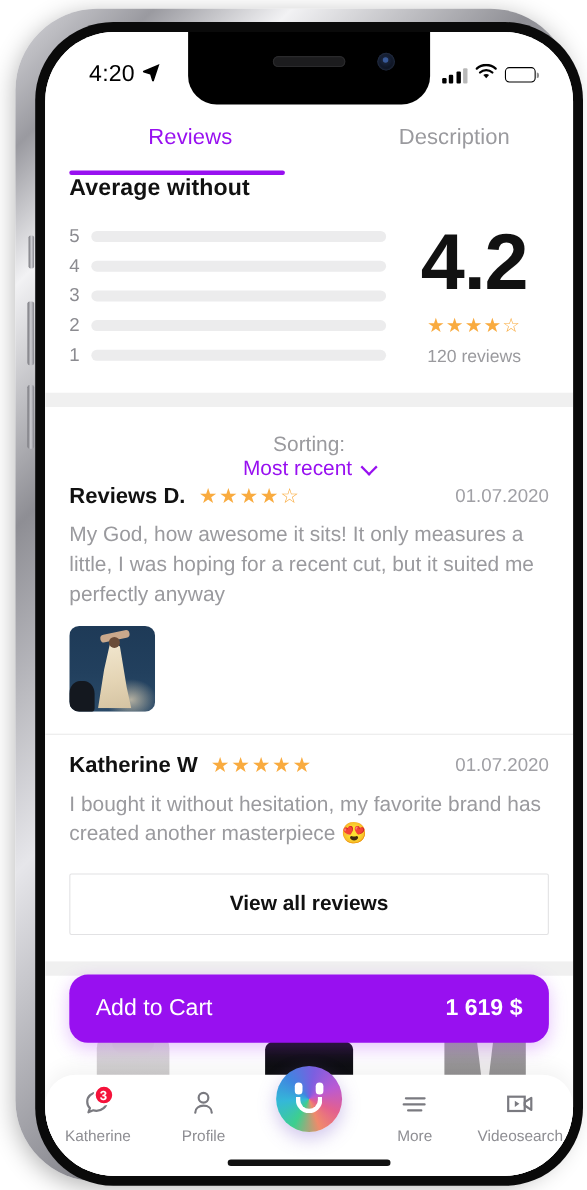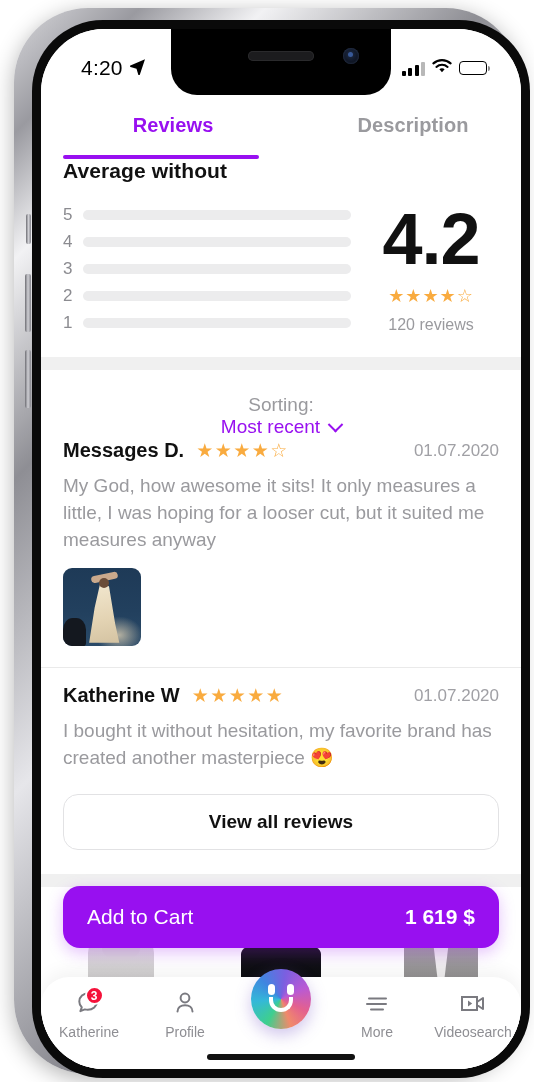--- a/index.html
+++ b/index.html
@@ -100,21 +100,21 @@
   
   .app { position:absolute; inset:0; background:#fff; }
 
   
   .tabs {
     position:absolute; top:62px; left:0; width:100%;
     display:flex; height:68px;
   }
   .tab {
     flex:1; display:flex; align-items:center; justify-content:center;
-    font-size:20px; font-weight:700; color:#9a9a9e; position:relative;
+    font-size:20px; font-weight:400; color:#9a9a9e; position:relative;
     letter-spacing:.1px;
     padding-left:24px;
   }
   .tab.active { color:#9810f0; }
   .tab.active::after {
     content:""; position:absolute; bottom:0; left:22px; right:22px;
     height:4px; background:#9810f0; border-radius:2px;
   }
 
   
@@ -201,21 +201,21 @@
     width:30%; height:36%;
     background:#14181f;
     border-radius:42% 42% 12% 12%;
   }
 
   .sep-line { position:absolute; left:0; width:100%; height:1px; background:#eaeaea; }
 
   
   .view-all {
     position:absolute; left:22px; right:22px;
-    height:56px; border:1.6px solid #e2e2e4; border-radius:15px;
+    height:56px; border:1.6px solid #e2e2e4; border-radius:2px;
     background:#fff;
     display:flex; align-items:center; justify-content:center;
     font-size:19px; font-weight:700; color:#111;
   }
 
   
   .products {
     position:absolute; left:0; width:100%;
     display:flex; justify-content:space-around; align-items:flex-end;
   }
@@ -390,26 +390,26 @@
           <span class="sorting-label">Sorting:</span>
           <span class="sorting-value">
             <span>Most recent</span>
             <i class="chev"></i>
           </span>
         </div>
 
         <div class="review" style="top:410px">
           <div class="rev-head">
             <span class="rev-left">
-              <span class="rev-name">Messages D.</span>
+              <span class="rev-name">Reviews D.</span>
               <span class="rev-stars">★★★★☆</span>
             </span>
             <span class="rev-date">01.07.2020</span>
           </div>
-          <div class="rev-text">My God, how awesome it sits! It only measures a little, I was hoping for a looser cut, but it suited me measures anyway</div>
+          <div class="rev-text">My God, how awesome it sits! It only measures a little, I was hoping for a recent cut, but it suited me perfectly anyway</div>
           <div class="rev-photo">
             <span class="photo-art"></span>
             <span class="photo-dress"></span>
             <span class="photo-arm"></span>
             <span class="photo-head"></span>
             <span class="photo-vase"></span>
           </div>
         </div>
 
         <div class="sep-line" style="top:638px"></div>

